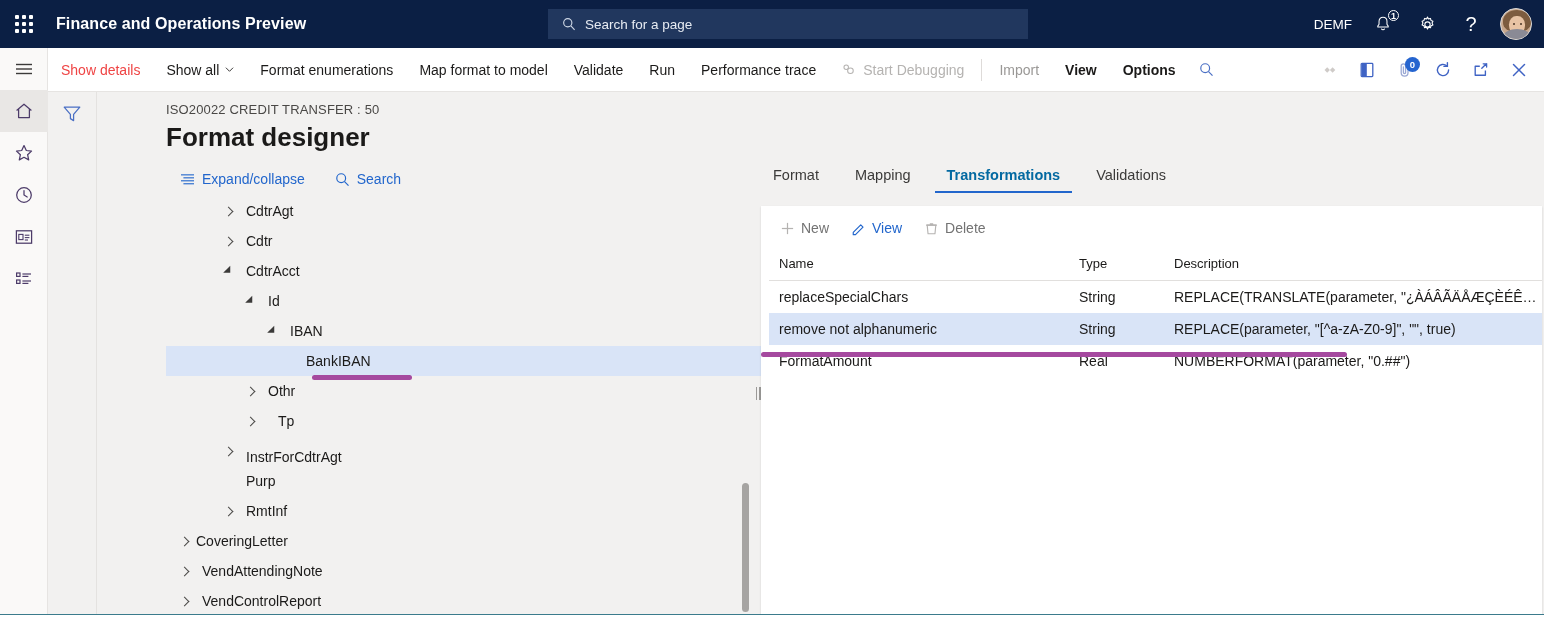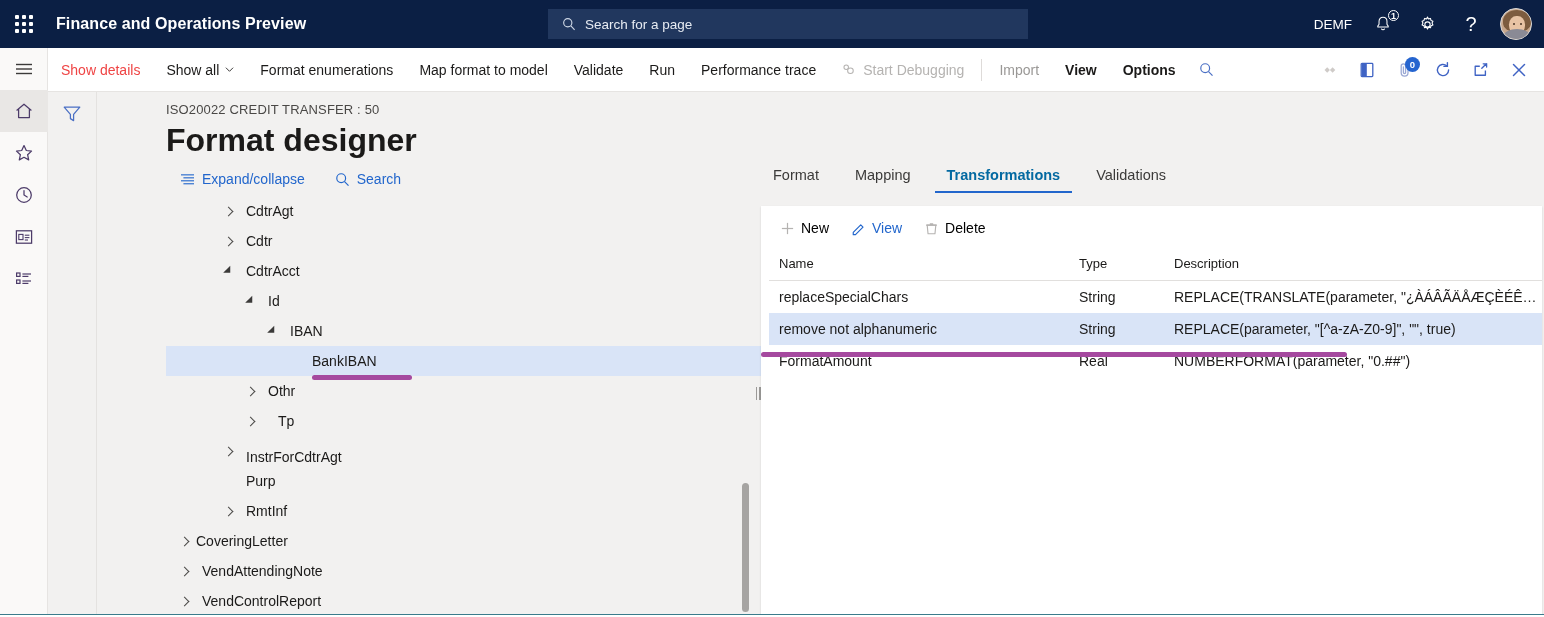--- a/index.html
+++ b/index.html
@@ -137,21 +137,21 @@
   .content {
     position: absolute; left: 49px; top: 0;
     width: 1447px; height: 525px;
   }
   .page-caption {
     position: absolute; left: 69px; top: 10px;
     font-size: 13px; color: #4a4846; letter-spacing: 0.15px;
   }
   .page-title {
     position: absolute; left: 69px; top: 30px;
-    font-size: 32px; color: #1b1a19; font-weight: bold;
+    font-size: 26px; color: #1b1a19; font-weight: bold;
   }
 
   
   .tree-links {
     position: absolute; left: 83px; top: 79px;
     display: flex; gap: 30px; align-items: center;
   }
   .tree-link {
     display: flex; align-items: center; gap: 7px;
     color: #2266cc; font-size: 14px; cursor: pointer;
@@ -234,21 +234,21 @@
   .actionbar {
     height: 44px; display: flex; align-items: center;
     padding-left: 10px; gap: 4px;
   }
   .act {
     display: flex; align-items: center; gap: 6px;
     padding: 0 9px; height: 30px;
     font-size: 14px; cursor: pointer;
   }
   .act.enabled { color: #2266cc; }
-  .act.disabled { color: #000000; cursor: default; }
+  .act.disabled { color: #737373; cursor: default; }
 
   table.grid { width: 100%; border-collapse: collapse; table-layout: fixed; }
   table.grid th {
     text-align: left; font-weight: normal;
     font-size: 13px; color: #1b1a19;
     padding: 6px 0 9px 0; border-bottom: 1px solid #e1dfdd;
   }
   table.grid td {
     font-size: 14px; color: #1b1a19;
     padding: 8px 0; height: 31px;
@@ -528,21 +528,21 @@
           <span style="margin-left: 6px;">Id</span>
         </div>
         <div class="tree-row">
           <span class="tw" style="margin-left: 96px;">
             <span class="tri-o"></span>
           </span>
           <span style="margin-left: 6px;">IBAN</span>
         </div>
         <div class="tree-row selected">
           <span class="tw" style="margin-left: 118px;"></span>
-          <span style="margin-left: 6px;">BankIBAN</span>
+          <span style="">BankIBAN</span>
         </div>
         <div class="tree-underline" style="left: 146px; top: 179px; width: 100px;"></div>
         <div class="tree-row">
           <span class="tw" style="margin-left: 74px;">
             <span class="tri-c"></span>
           </span>
           <span style="margin-left: 6px;">Othr</span>
         </div>
         <div class="tree-row">
           <span class="tw" style="margin-left: 74px;">

